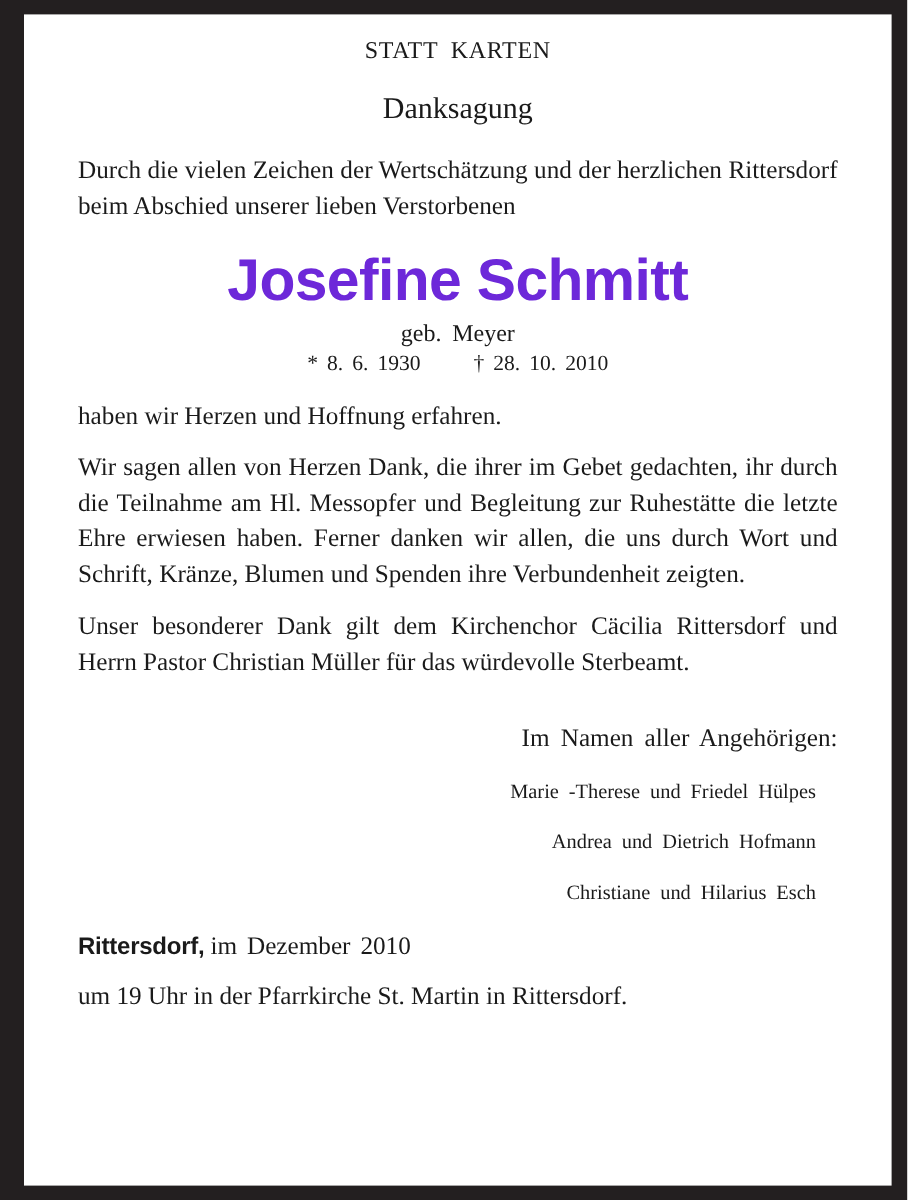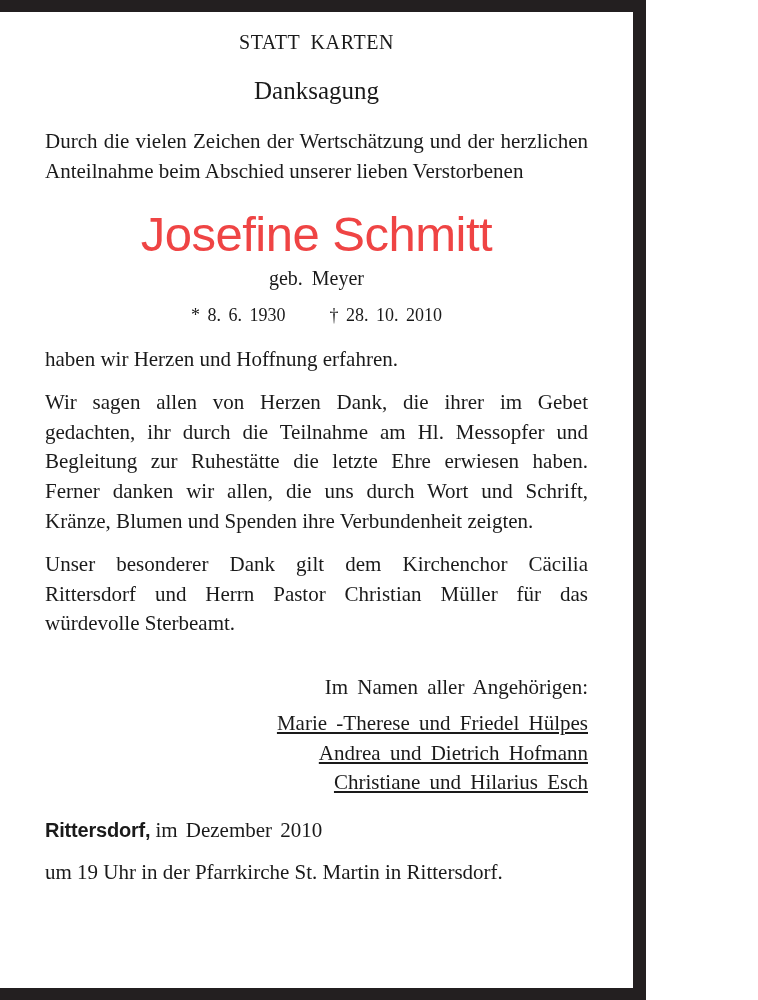--- a/index.html
+++ b/index.html
@@ -4,25 +4,25 @@
 <title>Danksagung</title>
 <style>
   html, body {
     margin: 0;
     padding: 0;
     background: #ffffff;
   }
 
   .notice-frame {
     position: relative;
-    width: 646px;
+    width: 756px;
     height: 1000px;
     box-sizing: border-box;
     background: #231f20;
-    padding: 12px 13px 12px 0;
+    padding: 12px 13px 12px 20px;
     overflow: hidden;
   }
 
   .notice-card {
     width: 100%;
     height: 100%;
     box-sizing: border-box;
     background: #ffffff;
     padding: 18px 45px 0 45px;
     font-family: "Liberation Serif", "DejaVu Serif", serif;
@@ -64,33 +64,33 @@
   }
 
   
   .deceased-block {
     text-align: center;
     margin: 22px 0 18px 0;
   }
 
   .deceased-name {
     font-family: "Liberation Sans", "DejaVu Sans", sans-serif;
-    font-weight: normal;
+    font-weight: bold;
     font-size: 49px;
     line-height: 1.06;
     letter-spacing: -0.5px;
-    color: #ef4444;
+    color: #6d28d9;
     margin: 0 0 4px 0;
   }
 
   .deceased-maiden {
     font-size: 20px;
     word-spacing: 4px;
     line-height: 1.3;
-    margin: 0 0 13px 0;
+    margin: 0 0 0 0;
   }
 
   .deceased-dates {
     font-size: 18px;
     line-height: 1.3;
     margin: 0;
   }
   .date-birth,
   .date-death {
     display: inline-block;
@@ -107,25 +107,24 @@
   }
 
   .family-intro {
     font-size: 21px;
     word-spacing: 4px;
     line-height: 1.45;
     margin: 0 0 6px 0;
   }
 
   .family-name-line {
-    font-size: 21px;
+    font-size: 17px;
     word-spacing: 4px;
     line-height: 1.42;
-    margin: 0;
-    text-decoration: underline;
+    margin: 18px;
   }
 
   
   .place-date-line {
     font-size: 21px;
     line-height: 1.42;
     margin: 0 0 12px 0;
     text-align: left;
   }
   .place-name {
@@ -155,21 +154,21 @@
 </head>
 <body>
 
 <div class="notice-frame">
   <div class="notice-card">
 
     <div class="statt-karten">STATT  KARTEN</div>
 
     <div class="danksagung">Danksagung</div>
 
-    <p class="para">Durch die vielen Zeichen der Wertschätzung  und der herzlichen  Anteilnahme  beim Abschied unserer lieben Verstorbenen</p>
+    <p class="para">Durch die vielen Zeichen der Wertschätzung  und der herzlichen  Rittersdorf  beim Abschied unserer lieben Verstorbenen</p>
 
     <div class="deceased-block">
       <div class="deceased-name">Josefine Schmitt</div>
       <div class="deceased-maiden">geb.  Meyer</div>
       <div class="deceased-dates">
         <span class="date-birth">* 8. 6. 1930</span><span class="date-death">† 28. 10. 2010</span>
       </div>
     </div>
 
     <p class="para last-left">haben  wir Herzen  und  Hoffnung  erfahren.</p>

